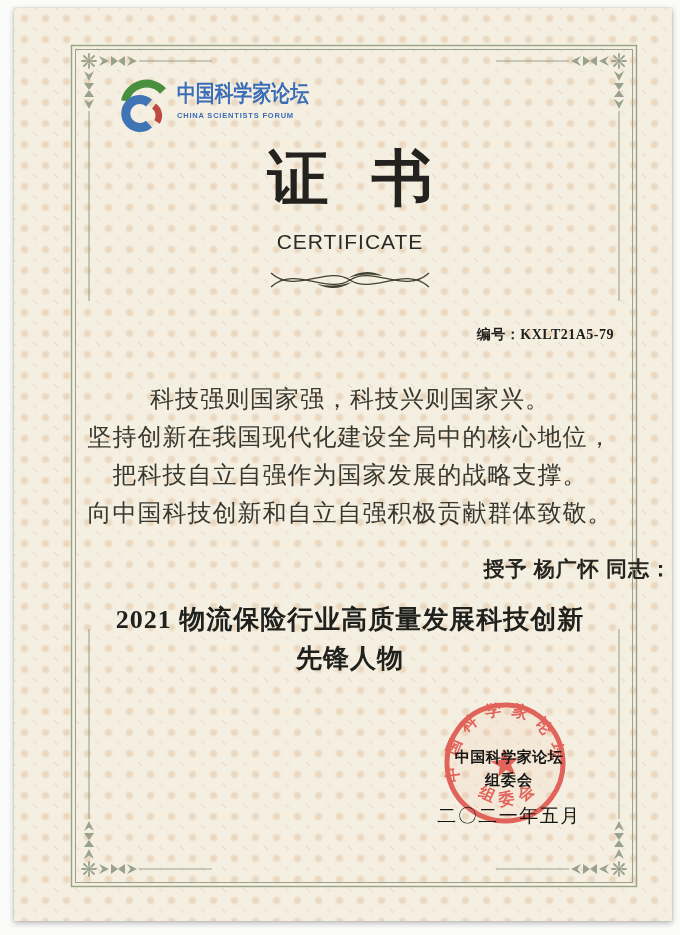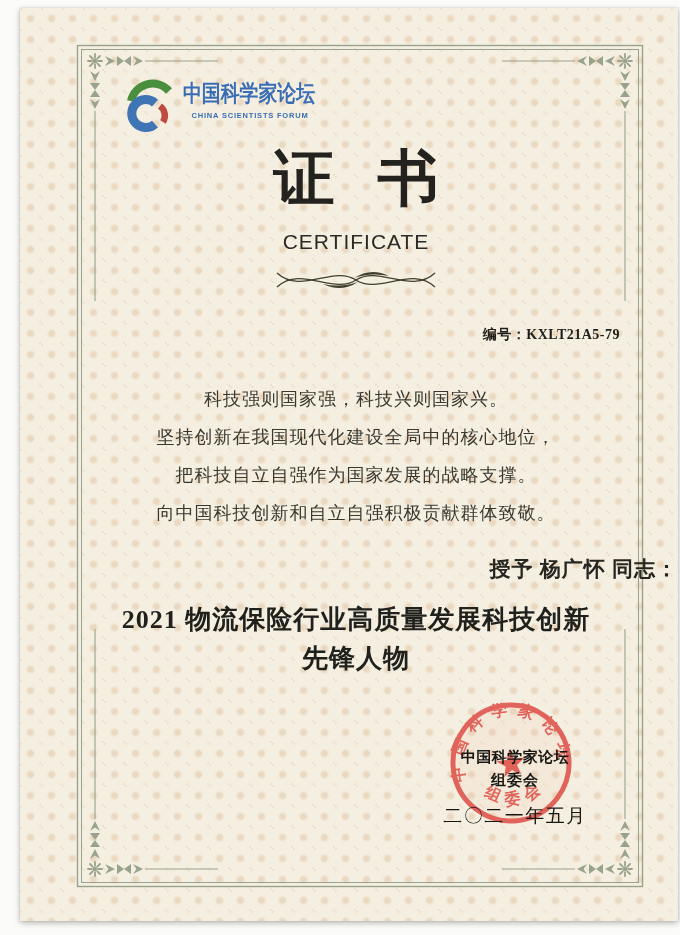--- a/index.html
+++ b/index.html
@@ -1,49 +1,49 @@
 <!DOCTYPE html>
 <html><head>
 <meta charset="utf-8">
 <style>
   html,body{margin:0;padding:0;width:680px;height:935px;background:#fbfbf9;overflow:hidden;}
   *{box-sizing:border-box;}
   .paper{
-    position:absolute;left:20px;top:8px;width:658px;height:913px;
+    position:absolute;left:14px;top:8px;width:658px;height:913px;
     background-color:#f4efe0;
     background-image:
       radial-gradient(circle at 50% 50%, rgba(222,184,150,.42) 2.2px, rgba(224,190,158,.22) 3.6px, rgba(0,0,0,0) 5px),
       radial-gradient(circle at 0 0, rgba(224,190,158,.30) 1.6px, rgba(0,0,0,0) 2.8px),
       radial-gradient(circle at 100% 100%, rgba(224,190,158,.30) 1.6px, rgba(0,0,0,0) 2.8px);
     background-size:21px 21px;
     box-shadow:0 2px 6px rgba(0,0,0,.28), 0 0 0 1px rgba(0,0,0,.04);
     font-family:"Liberation Serif","DejaVu Serif",serif;
     color:#21201c;
   }
   .border-svg{position:absolute;left:0;top:0;}
   .centered{position:absolute;left:14px;right:0;text-align:center;}
   
   .logo{position:absolute;left:98px;top:70px;display:flex;align-items:flex-start;gap:9px;}
   .logo-texts{display:flex;flex-direction:column;width:134px;}
   .logo-cn{font-size:23px;font-weight:bold;color:#3a6db6;letter-spacing:0;white-space:nowrap;
            transform:scaleX(.82);transform-origin:left top;
            font-family:"Liberation Sans","DejaVu Sans",sans-serif;}
-  .logo-en{font-size:7.5px;font-weight:bold;color:#3a6db6;letter-spacing:.8px;text-align:center;margin-top:2px;
+  .logo-en{font-size:7.5px;font-weight:bold;color:#3a6db6;letter-spacing:.8px;text-align:left;margin-top:2px;
            font-family:"Liberation Sans","DejaVu Sans",sans-serif;white-space:nowrap;}
   
   .title-block{top:140px;}
   .title-cn{display:flex;justify-content:center;gap:43px;font-size:61px;line-height:62px;font-weight:bold;color:#23221e;}
   .title-en{margin-top:20px;font-size:21px;letter-spacing:1px;color:#2b2a26;
             font-family:"Liberation Sans","DejaVu Sans",sans-serif;}
   .flourish{margin-top:8px;}
   
   .serial{top:318px;right:58px;position:absolute;font-size:14px;font-weight:bold;color:#1f1e1a;letter-spacing:.5px;}
   
   .body-text{top:372px;}
-  .body-text p{margin:0;font-size:18px;line-height:38px;color:#3a372f;letter-spacing:1px;font-weight:500;}
+  .body-text p{margin:0;font-size:24px;line-height:38px;color:#3a372f;letter-spacing:1px;font-weight:500;}
   
   .grant{top:547px;font-size:21px;font-weight:bold;letter-spacing:1px;color:#262520;text-align:right;}
   .award{top:592px;font-size:26px;font-weight:bold;line-height:39px;color:#20201c;letter-spacing:1px;}
   
   .seal-svg{position:absolute;left:426px;top:690px;}
   .issuer-text{position:absolute;left:400px;top:740px;width:190px;text-align:center;color:#161613;}
   .issuer-line1{font-size:15px;font-weight:bold;letter-spacing:.5px;}
   .issuer-line2{font-size:15px;font-weight:bold;margin-top:4px;letter-spacing:1px;}
   .issuer-date{font-size:19px;margin-top:13px;letter-spacing:1.5px;}
 </style>

